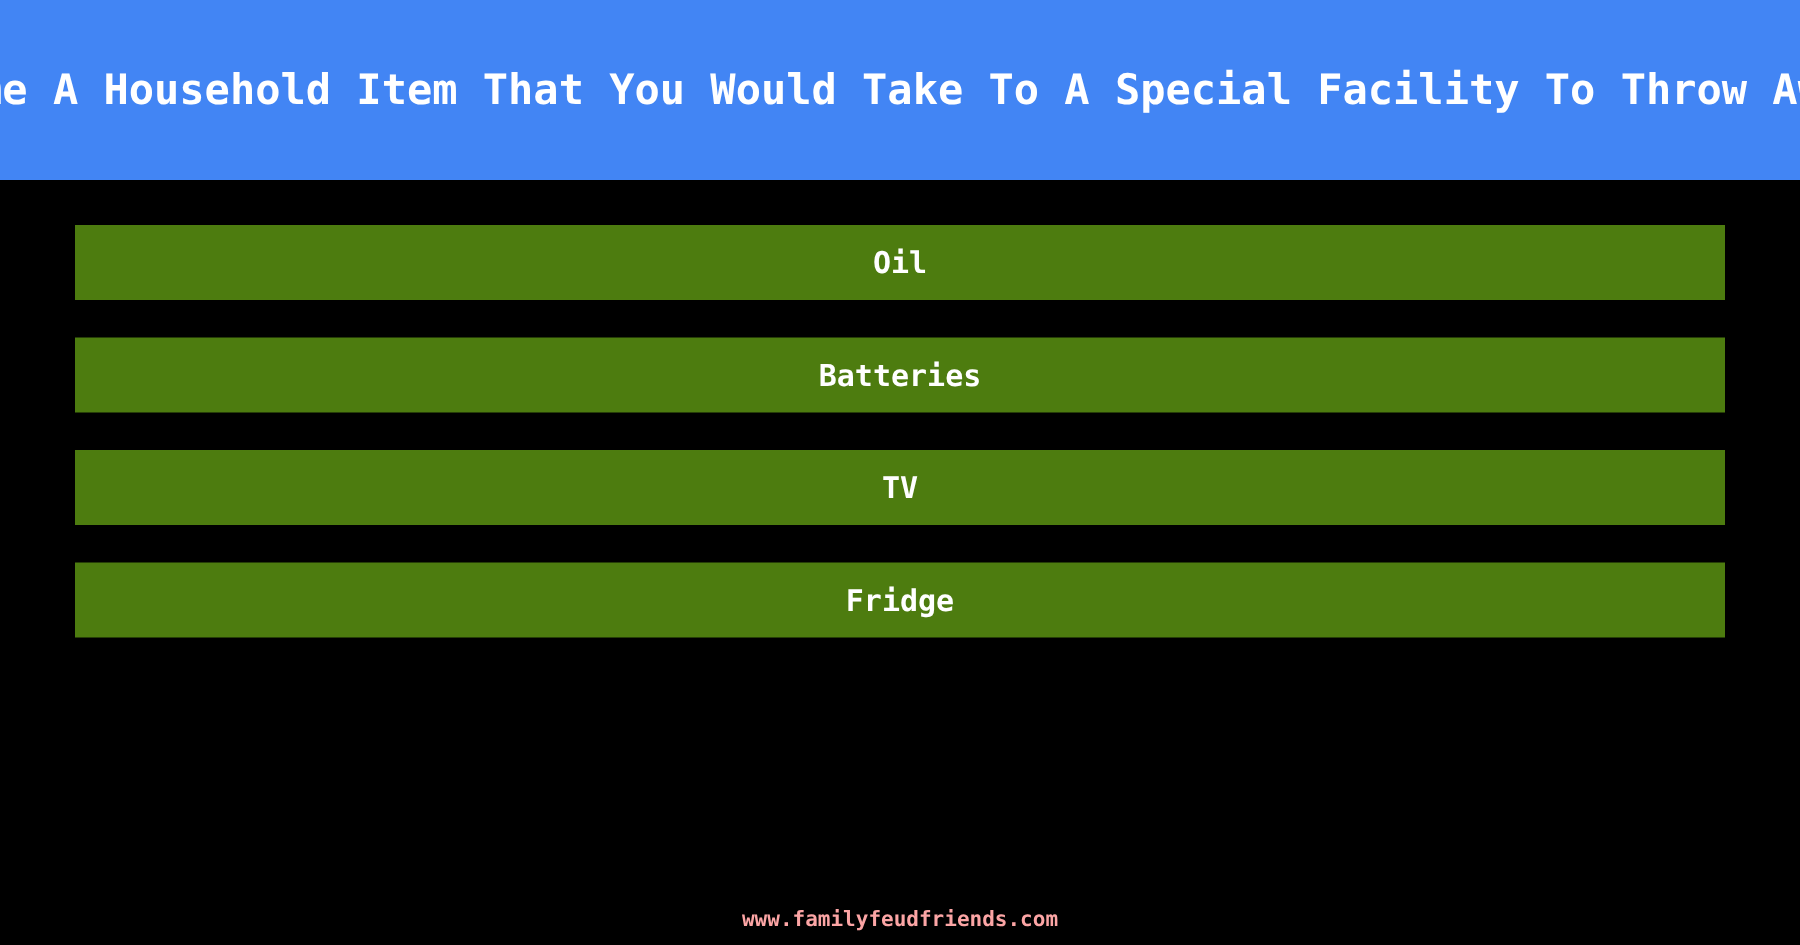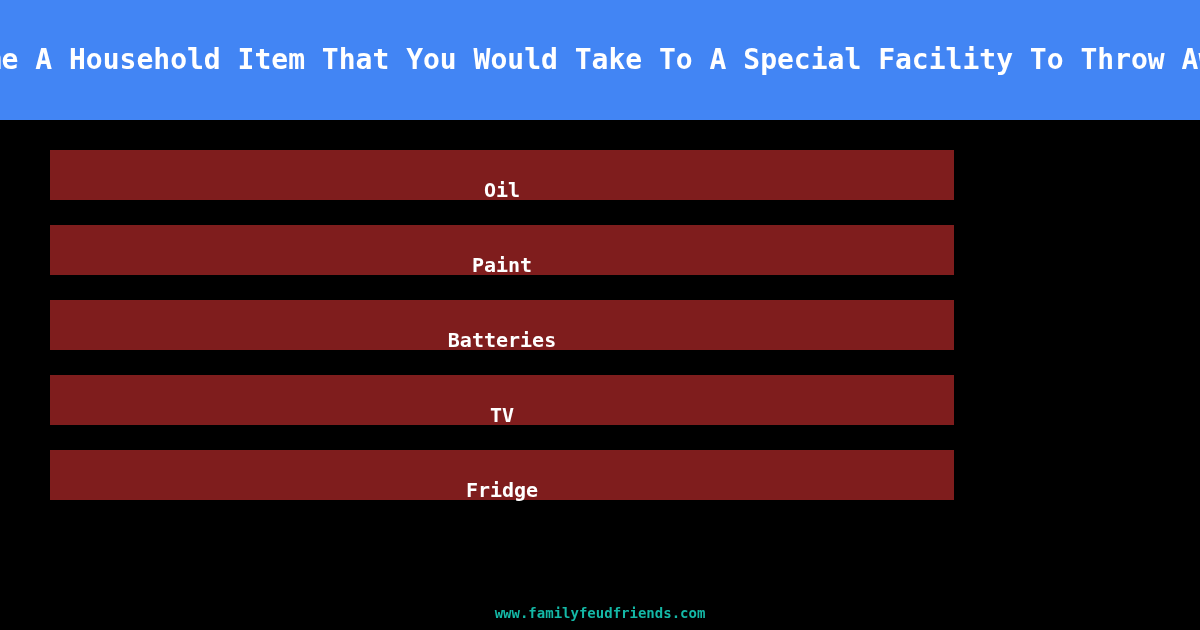--- a/index.html
+++ b/index.html
@@ -52,26 +52,26 @@
 
   
   .answers {
     position: absolute;
     left: 50px;
     top: 150px;
     width: 1100px;
   }
 
   .answer-row {
-    width: 904px;
+    width: 1100px;
     height: 50px;
-    background: #7f1d1d;
+    background: #4d7c0f;
     margin-bottom: 25px;
     display: flex;
-    align-items: flex-end;
+    align-items: center;
     justify-content: center;
     box-sizing: border-box;
   }
 
   .answer-row:last-child {
     margin-bottom: 15px;
   }
 
   .answer-label {
     color: #ffffff;
@@ -89,21 +89,21 @@
     left: 0;
     top: 596px;
     width: 1200px;
     height: 34px;
     display: flex;
     align-items: center;
     justify-content: center;
   }
 
   .footer-url {
-    color: #14b8a6;
+    color: #fca5a5;
     font-family: "DejaVu Sans Mono", "Liberation Mono", monospace;
     font-weight: bold;
     font-size: 14px;
     line-height: 1;
     letter-spacing: 0px;
     white-space: nowrap;
   }
 </style>
 </head>
 <body>
@@ -113,23 +113,20 @@
   <div class="question-banner">
     <div class="question-text">Name A Household Item That You Would Take To A Special Facility To Throw Away</div>
   </div>
 
   <div class="answers">
 
     <div class="answer-row">
       <span class="answer-label">Oil</span>
     </div>
 
-    <div class="answer-row">
-      <span class="answer-label">Paint</span>
-    </div>
 
 
     <div class="answer-row">
       <span class="answer-label">Batteries</span>
     </div>
 
     <div class="answer-row">
       <span class="answer-label">TV</span>
     </div>
 

